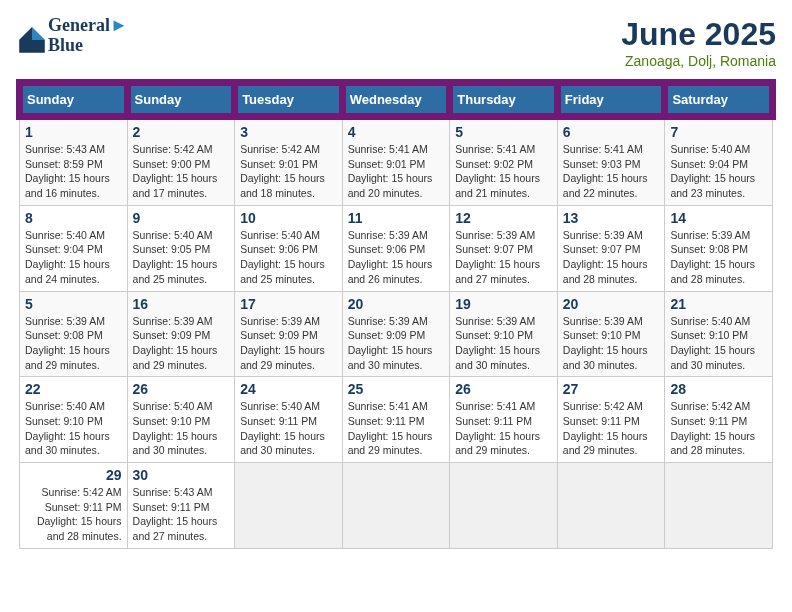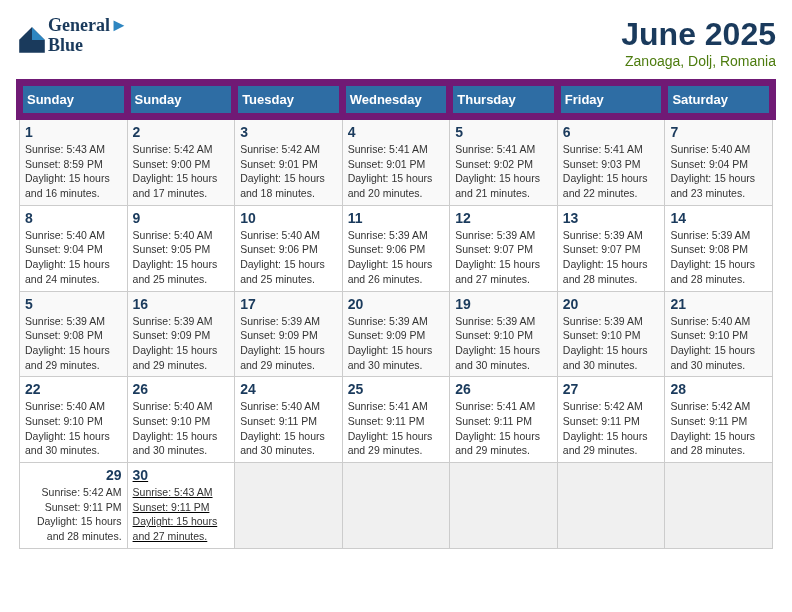--- a/index.html
+++ b/index.html
@@ -356,21 +356,21 @@
       </tr>
       <tr>
         <td style="background: rgb(255, 255, 255); text-align: right;">
         <span class="day-number">29</span>
         <div class="day-info">
           Sunrise: 5:42 AM<br>
           Sunset: 9:11 PM<br>
           Daylight: 15 hours and 28 minutes.
         </div>
       </td>
-        <td style="background: rgb(255, 255, 255); text-decoration: underline;">
+        <td style="background: rgb(255, 255, 255);">
         <span class="day-number">30</span>
         <div class="day-info">
           Sunrise: 5:43 AM<br>
           Sunset: 9:11 PM<br>
           Daylight: 15 hours and 27 minutes.
         </div>
       </td>
         <td class="empty-cell"></td>
         <td class="empty-cell"></td>
         <td class="empty-cell"></td>

